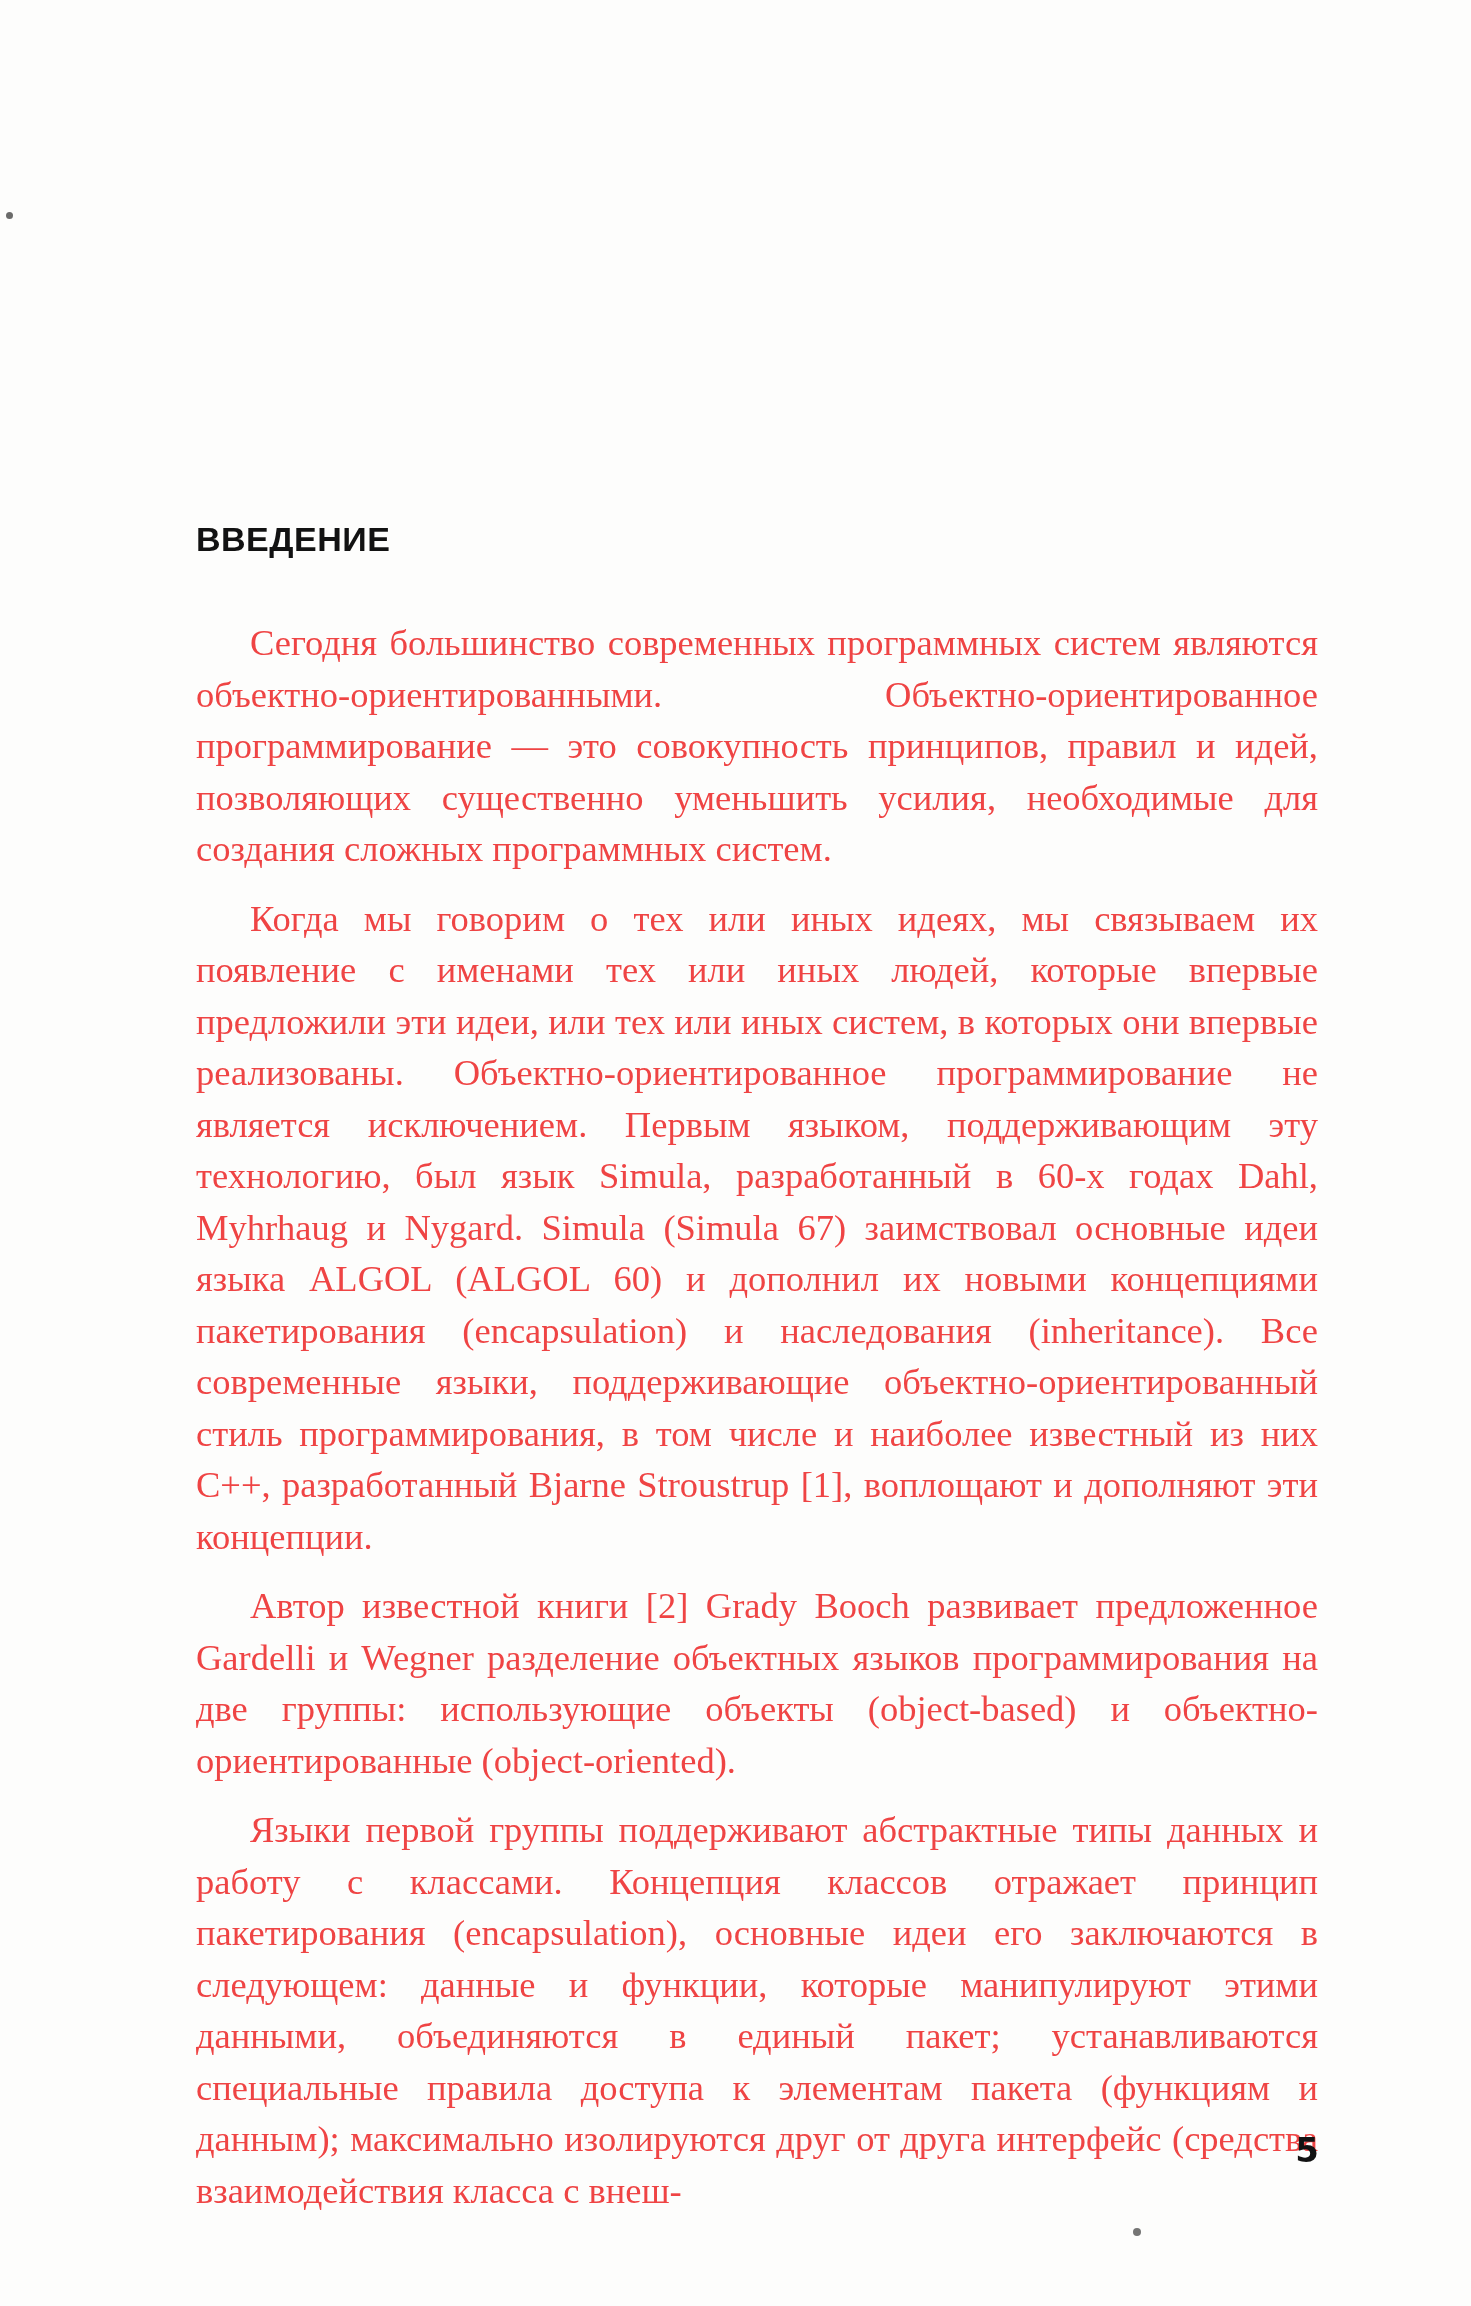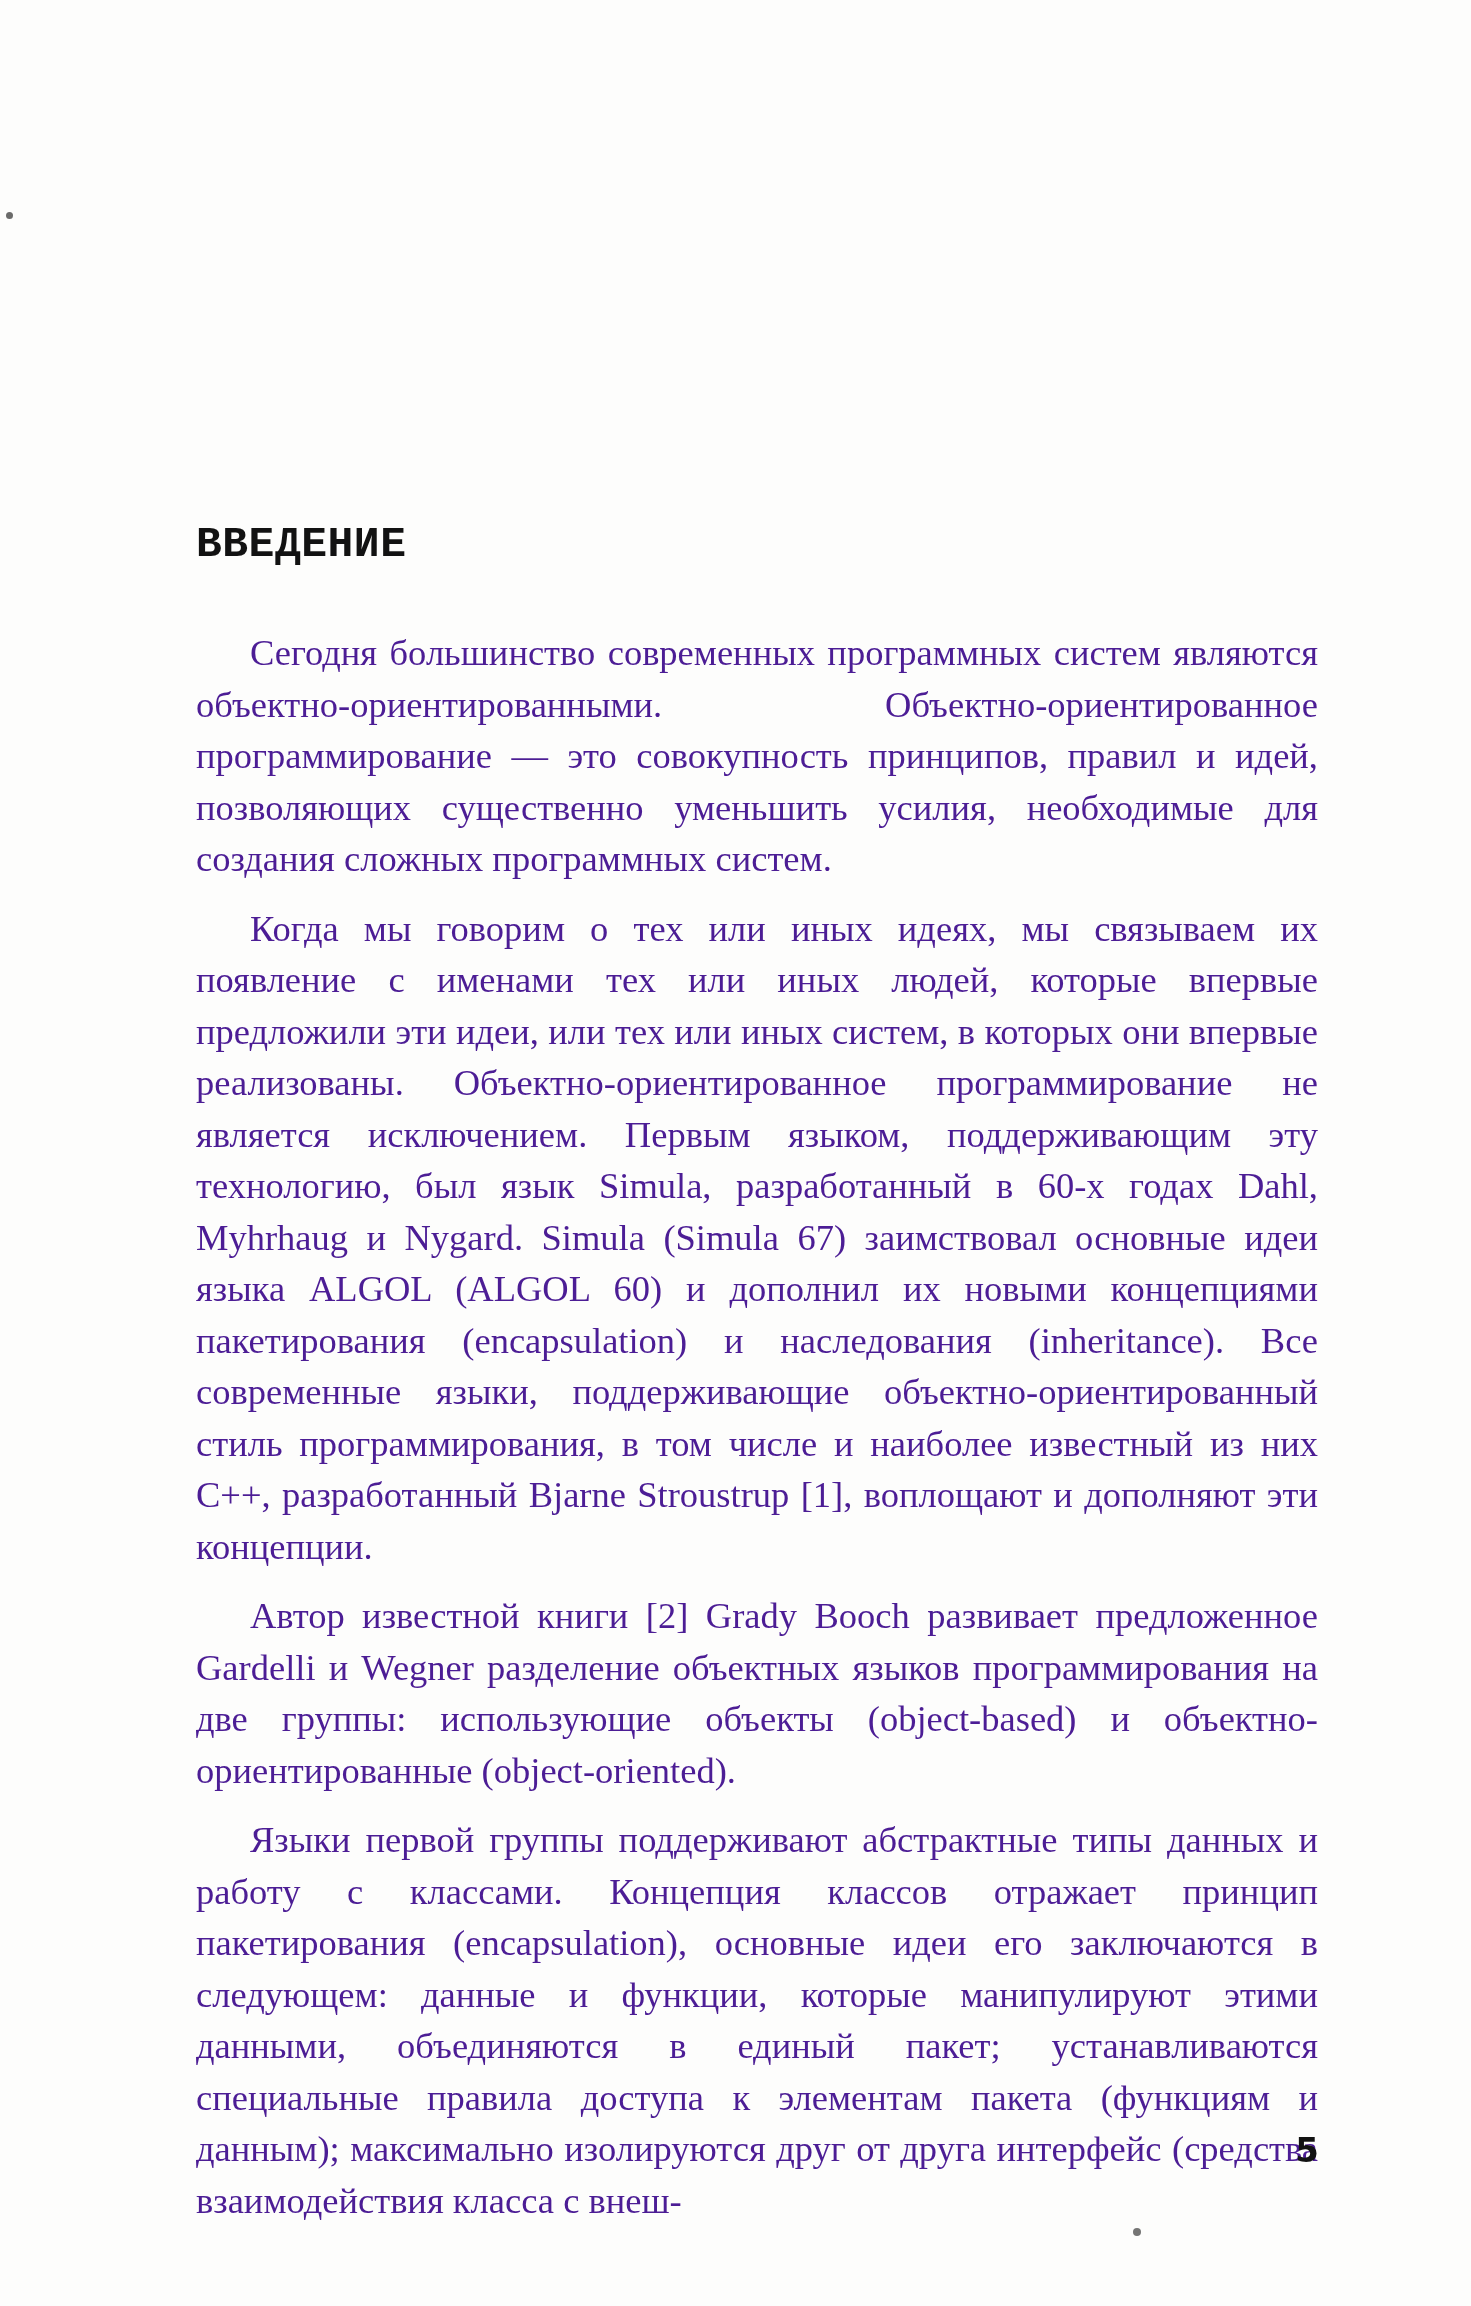--- a/index.html
+++ b/index.html
@@ -46,36 +46,36 @@
   }
 
   .content {
     position: absolute;
     left: 196px;
     top: 520px;
     width: 1122px;
   }
 
   h1.chapter-title {
-    font-family: Liberation Mono, monospace;
+    font-family: Liberation Sans, sans-serif;
     font-weight: bold;
-    font-size: 43px;
+    font-size: 34px;
     letter-spacing: .5px;
     margin: 0 0 58px 0;
     color: #121212;
   }
 
   p.para {
     margin: 0;
     font-size: 36.5px;
     line-height: 51.5px;
     text-align: justify;
     text-justify: inter-word;
     text-indent: 54px;
-    color: #4c1d95;
+    color: #ef4444;
     hyphens: manual;
   }
 
   p.para + p.para {
     margin-top: 18px;
   }
 
   .page-number {
     position: absolute;
     right: 152px;

